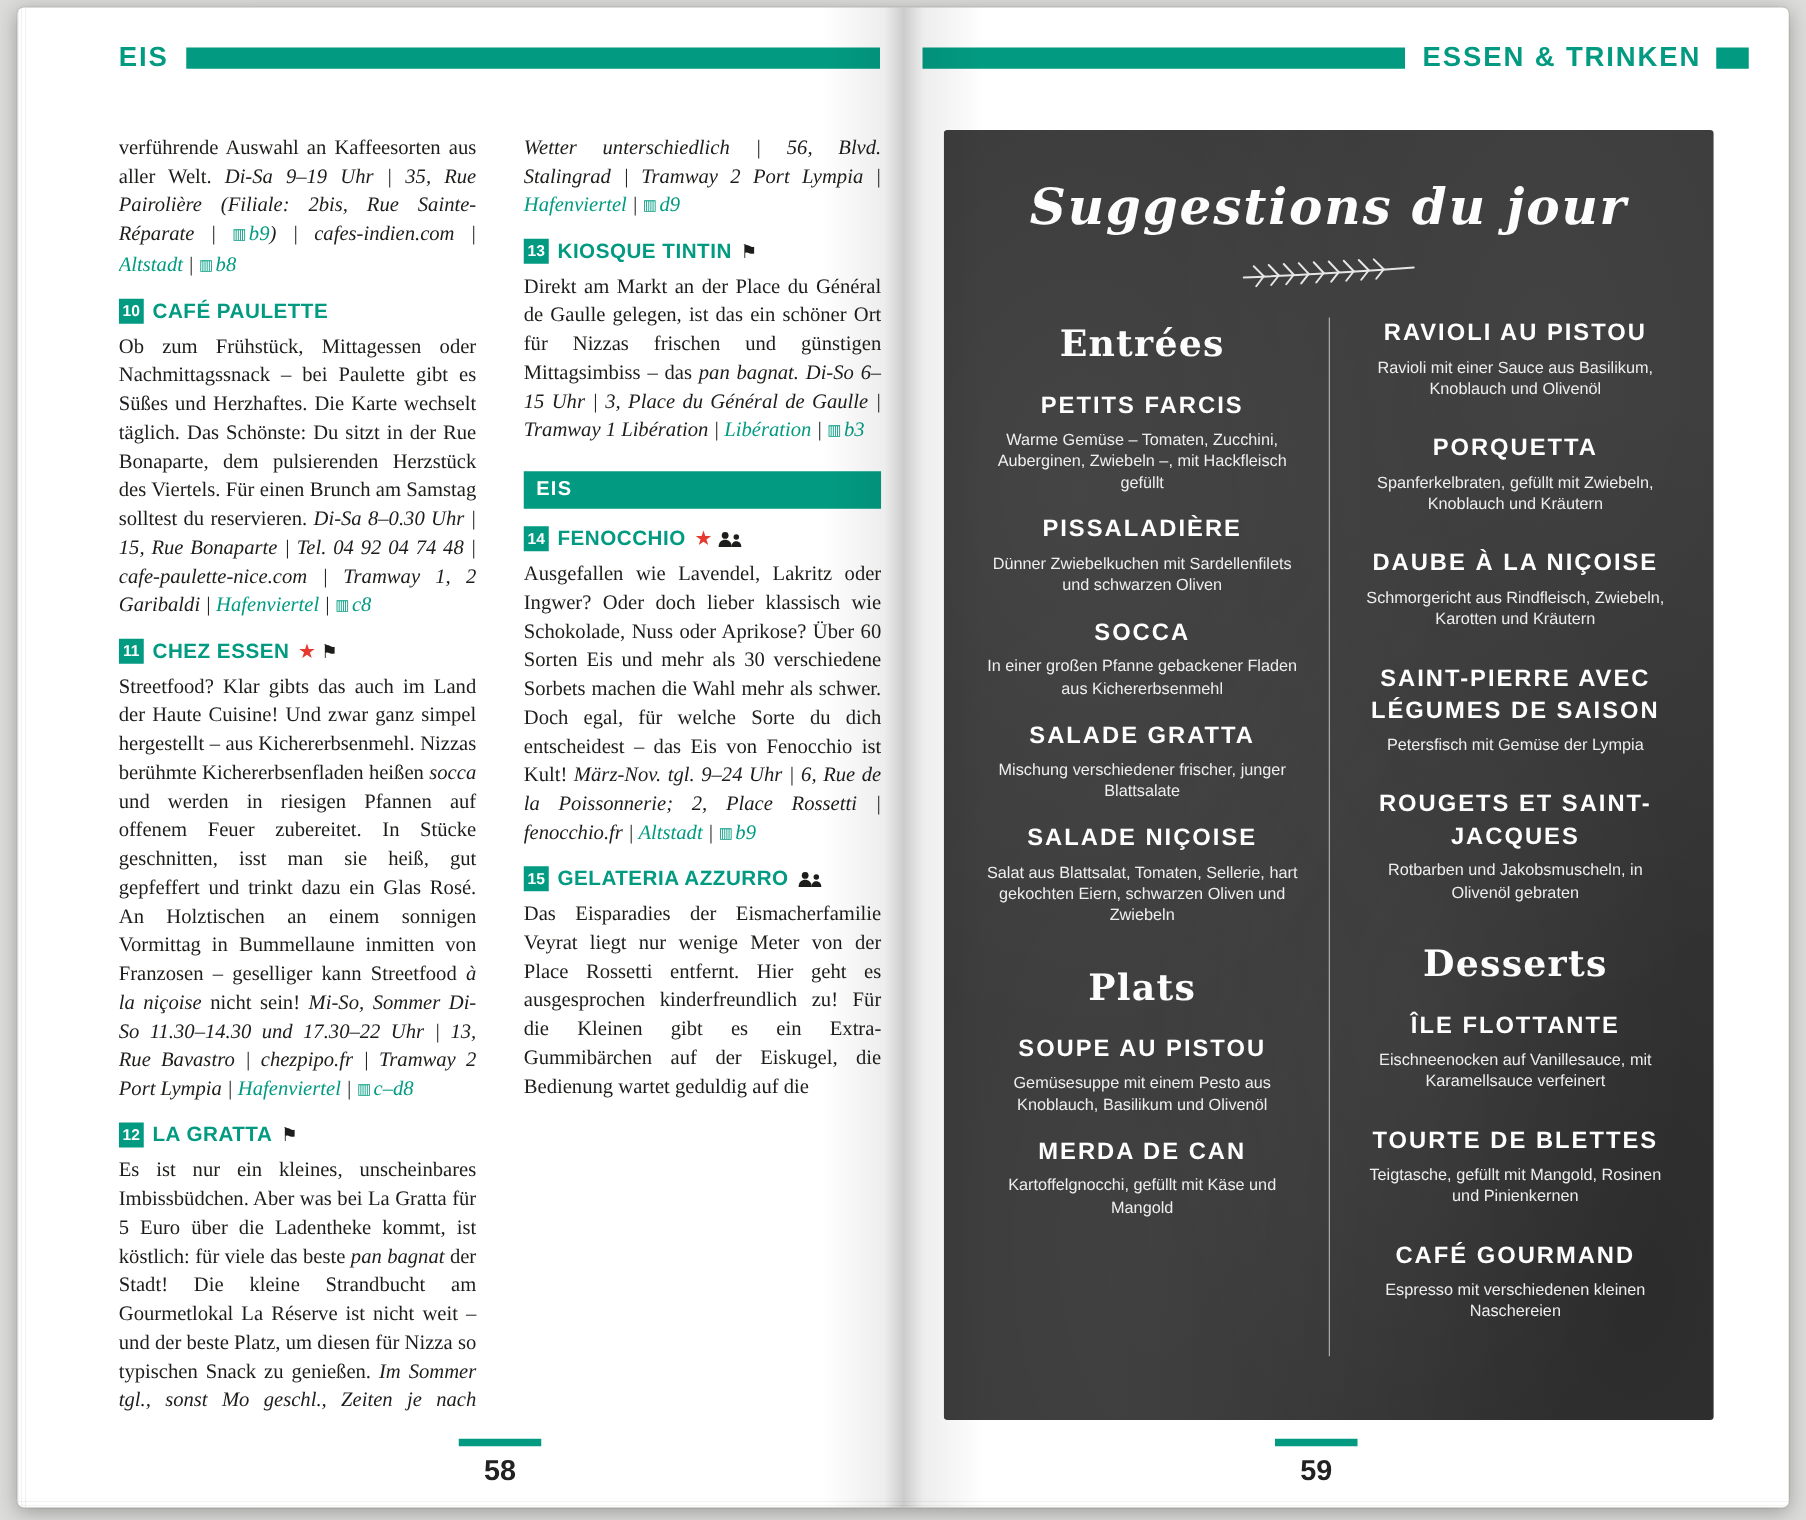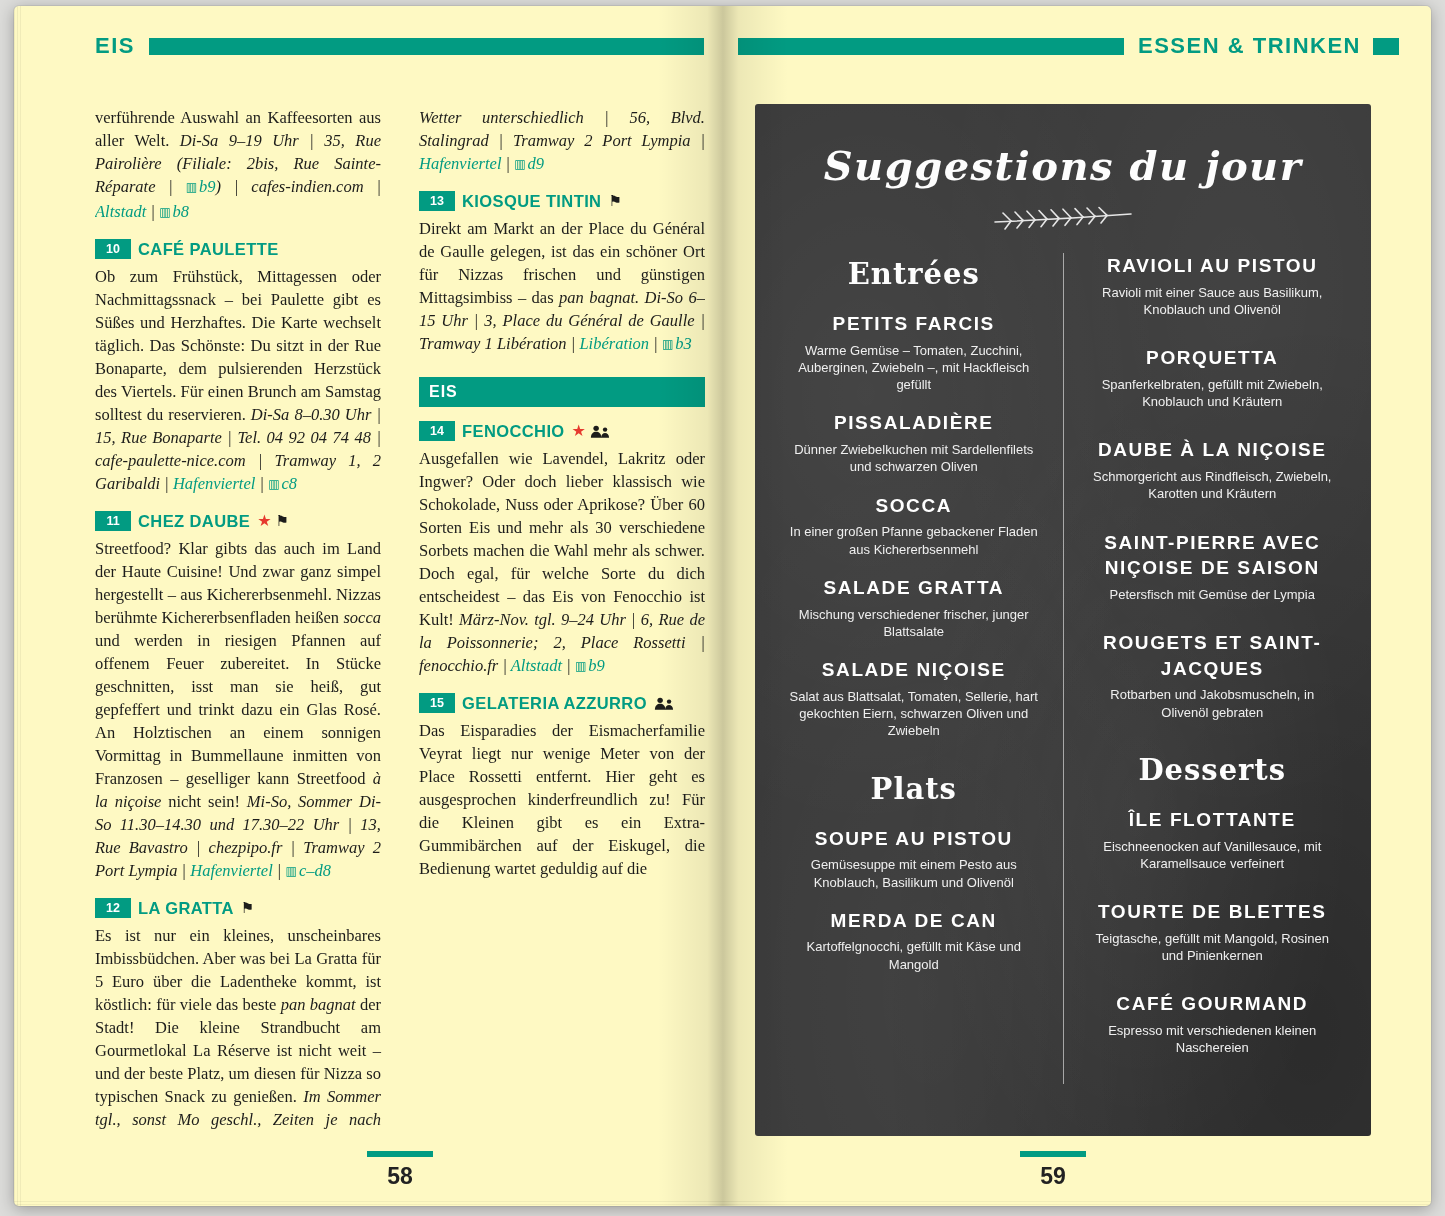--- a/index.html
+++ b/index.html
@@ -18,21 +18,21 @@
   .stage{
     position:relative;
     width:1445px;height:1216px;
     margin:0 auto;
     overflow:hidden;
     background:#dcdcda;
   }
   .spread{
     position:absolute;
     left:14px;top:6px;right:14px;bottom:10px;
-    background:#fef9c3;
+    background:#ffffff;
     border-radius:5px;
     box-shadow:0 3px 16px rgba(0,0,0,0.30), 0 0 0 1px #cfcfcb;
   }
   
   .spread::before{
     content:"";position:absolute;left:0;top:0;bottom:0;width:9px;
     background:repeating-linear-gradient(90deg, rgba(0,0,0,0.055) 0 1px, transparent 1px 3px);
     border-radius:5px 0 0 5px;pointer-events:none;
   }
   .spread::after{
@@ -75,21 +75,21 @@
     margin:0;font-size:16.5px;line-height:23px;text-align:justify;
     hyphens:auto;-webkit-hyphens:auto;color:var(--ink);
   }
   .intro{margin-bottom:2px;}
   .listing{margin-top:14px;}
   .listing-head{
     display:flex;align-items:center;gap:7px;
     margin:4px 0 6px;break-after:avoid-column;
   }
   .num-badge{
-    flex:0 0 auto;width:36px;height:20px;background:var(--accent);
+    flex:0 0 auto;width:20px;height:20px;background:var(--accent);
     color:#fff;font-family:"Liberation Sans",sans-serif;font-weight:bold;font-size:12.5px;
     display:flex;align-items:center;justify-content:center;
   }
   .listing-title{
     font-family:"Liberation Sans",sans-serif;font-weight:bold;font-size:16.5px;
     letter-spacing:0.4px;color:var(--accent);line-height:1;white-space:nowrap;
   }
   .listing-icons{display:inline-flex;align-items:center;gap:4px;}
   .icon-star{color:var(--star-red);font-size:16px;line-height:1;font-family:"DejaVu Sans",sans-serif;}
   .icon-flag{color:#1d1d1b;font-size:15px;line-height:1;font-family:"DejaVu Sans",sans-serif;}
@@ -175,21 +175,21 @@
             <span class="num-badge">10</span>
             <span class="listing-title">CAFÉ PAULETTE</span>
             <span class="listing-icons"></span>
           </h3>
           <p class="body-par"><span class="seg-plain">Ob zum Frühstück, Mittagessen oder Nachmittagssnack – bei Paulette gibt es Süßes und Herzhaftes. Die Karte wechselt täglich. Das Schönste: Du sitzt in der Rue Bonaparte, dem pulsierenden Herzstück des Viertels. Für einen Brunch am Samstag solltest du reservieren. </span><span class="seg-italic">Di-Sa 8–0.30 Uhr | 15, Rue Bonaparte | Tel. 04 92 04 74 48 | cafe-paulette-nice.com | Tramway 1, 2 Garibaldi | </span><span class="seg-link">Hafenviertel</span><span class="seg-italic"> | </span><span class="seg-mapref"><span class="map-icon">▥</span>c8</span></p>
         </section>
 
         <section class="listing">
           <h3 class="listing-head">
             <span class="num-badge">11</span>
-            <span class="listing-title">CHEZ DAUBE</span>
+            <span class="listing-title">CHEZ ESSEN</span>
             <span class="listing-icons">
                 <span class="icon-star">★</span>
                 <span class="icon-flag">⚑</span>
               </span>
           </h3>
           <p class="body-par"><span class="seg-plain">Streetfood? Klar gibts das auch im Land der Haute Cuisine! Und zwar ganz simpel hergestellt – aus Kichererbsenmehl. Nizzas berühmte Kichererbsenfladen heißen </span><span class="seg-italic">socca</span><span class="seg-plain"> und werden in riesigen Pfannen auf offenem Feuer zubereitet. In Stücke geschnitten, isst man sie heiß, gut gepfeffert und trinkt dazu ein Glas Rosé. An Holztischen an einem sonnigen Vormittag in Bummellaune inmitten von Franzosen – geselliger kann Streetfood </span><span class="seg-italic">à la niçoise</span><span class="seg-plain"> nicht sein! </span><span class="seg-italic">Mi-So, Sommer Di-So 11.30–14.30 und 17.30–22 Uhr | 13, Rue Bavastro | chezpipo.fr | Tramway 2 Port Lympia | </span><span class="seg-link">Hafenviertel</span><span class="seg-italic"> | </span><span class="seg-mapref"><span class="map-icon">▥</span>c–d8</span></p>
         </section>
 
         <section class="listing">
           <h3 class="listing-head">
@@ -339,21 +339,21 @@
             </div>
             <div class="menu-item">
               <div class="menu-item-name">PORQUETTA</div>
               <div class="menu-item-desc">Spanferkelbraten, gefüllt mit Zwiebeln, Knoblauch und Kräutern</div>
             </div>
             <div class="menu-item">
               <div class="menu-item-name">DAUBE À LA NIÇOISE</div>
               <div class="menu-item-desc">Schmorgericht aus Rindfleisch, Zwiebeln, Karotten und Kräutern</div>
             </div>
             <div class="menu-item">
-              <div class="menu-item-name">SAINT-PIERRE AVEC NIÇOISE DE SAISON</div>
+              <div class="menu-item-name">SAINT-PIERRE AVEC LÉGUMES DE SAISON</div>
               <div class="menu-item-desc">Petersfisch mit Gemüse der Lympia</div>
             </div>
             <div class="menu-item">
               <div class="menu-item-name">ROUGETS ET SAINT-JACQUES</div>
               <div class="menu-item-desc">Rotbarben und Jakobsmuscheln, in Olivenöl gebraten</div>
             </div>
 
             <h3 class="menu-script mt-lg">Desserts</h3>
 
             <div class="menu-item">

